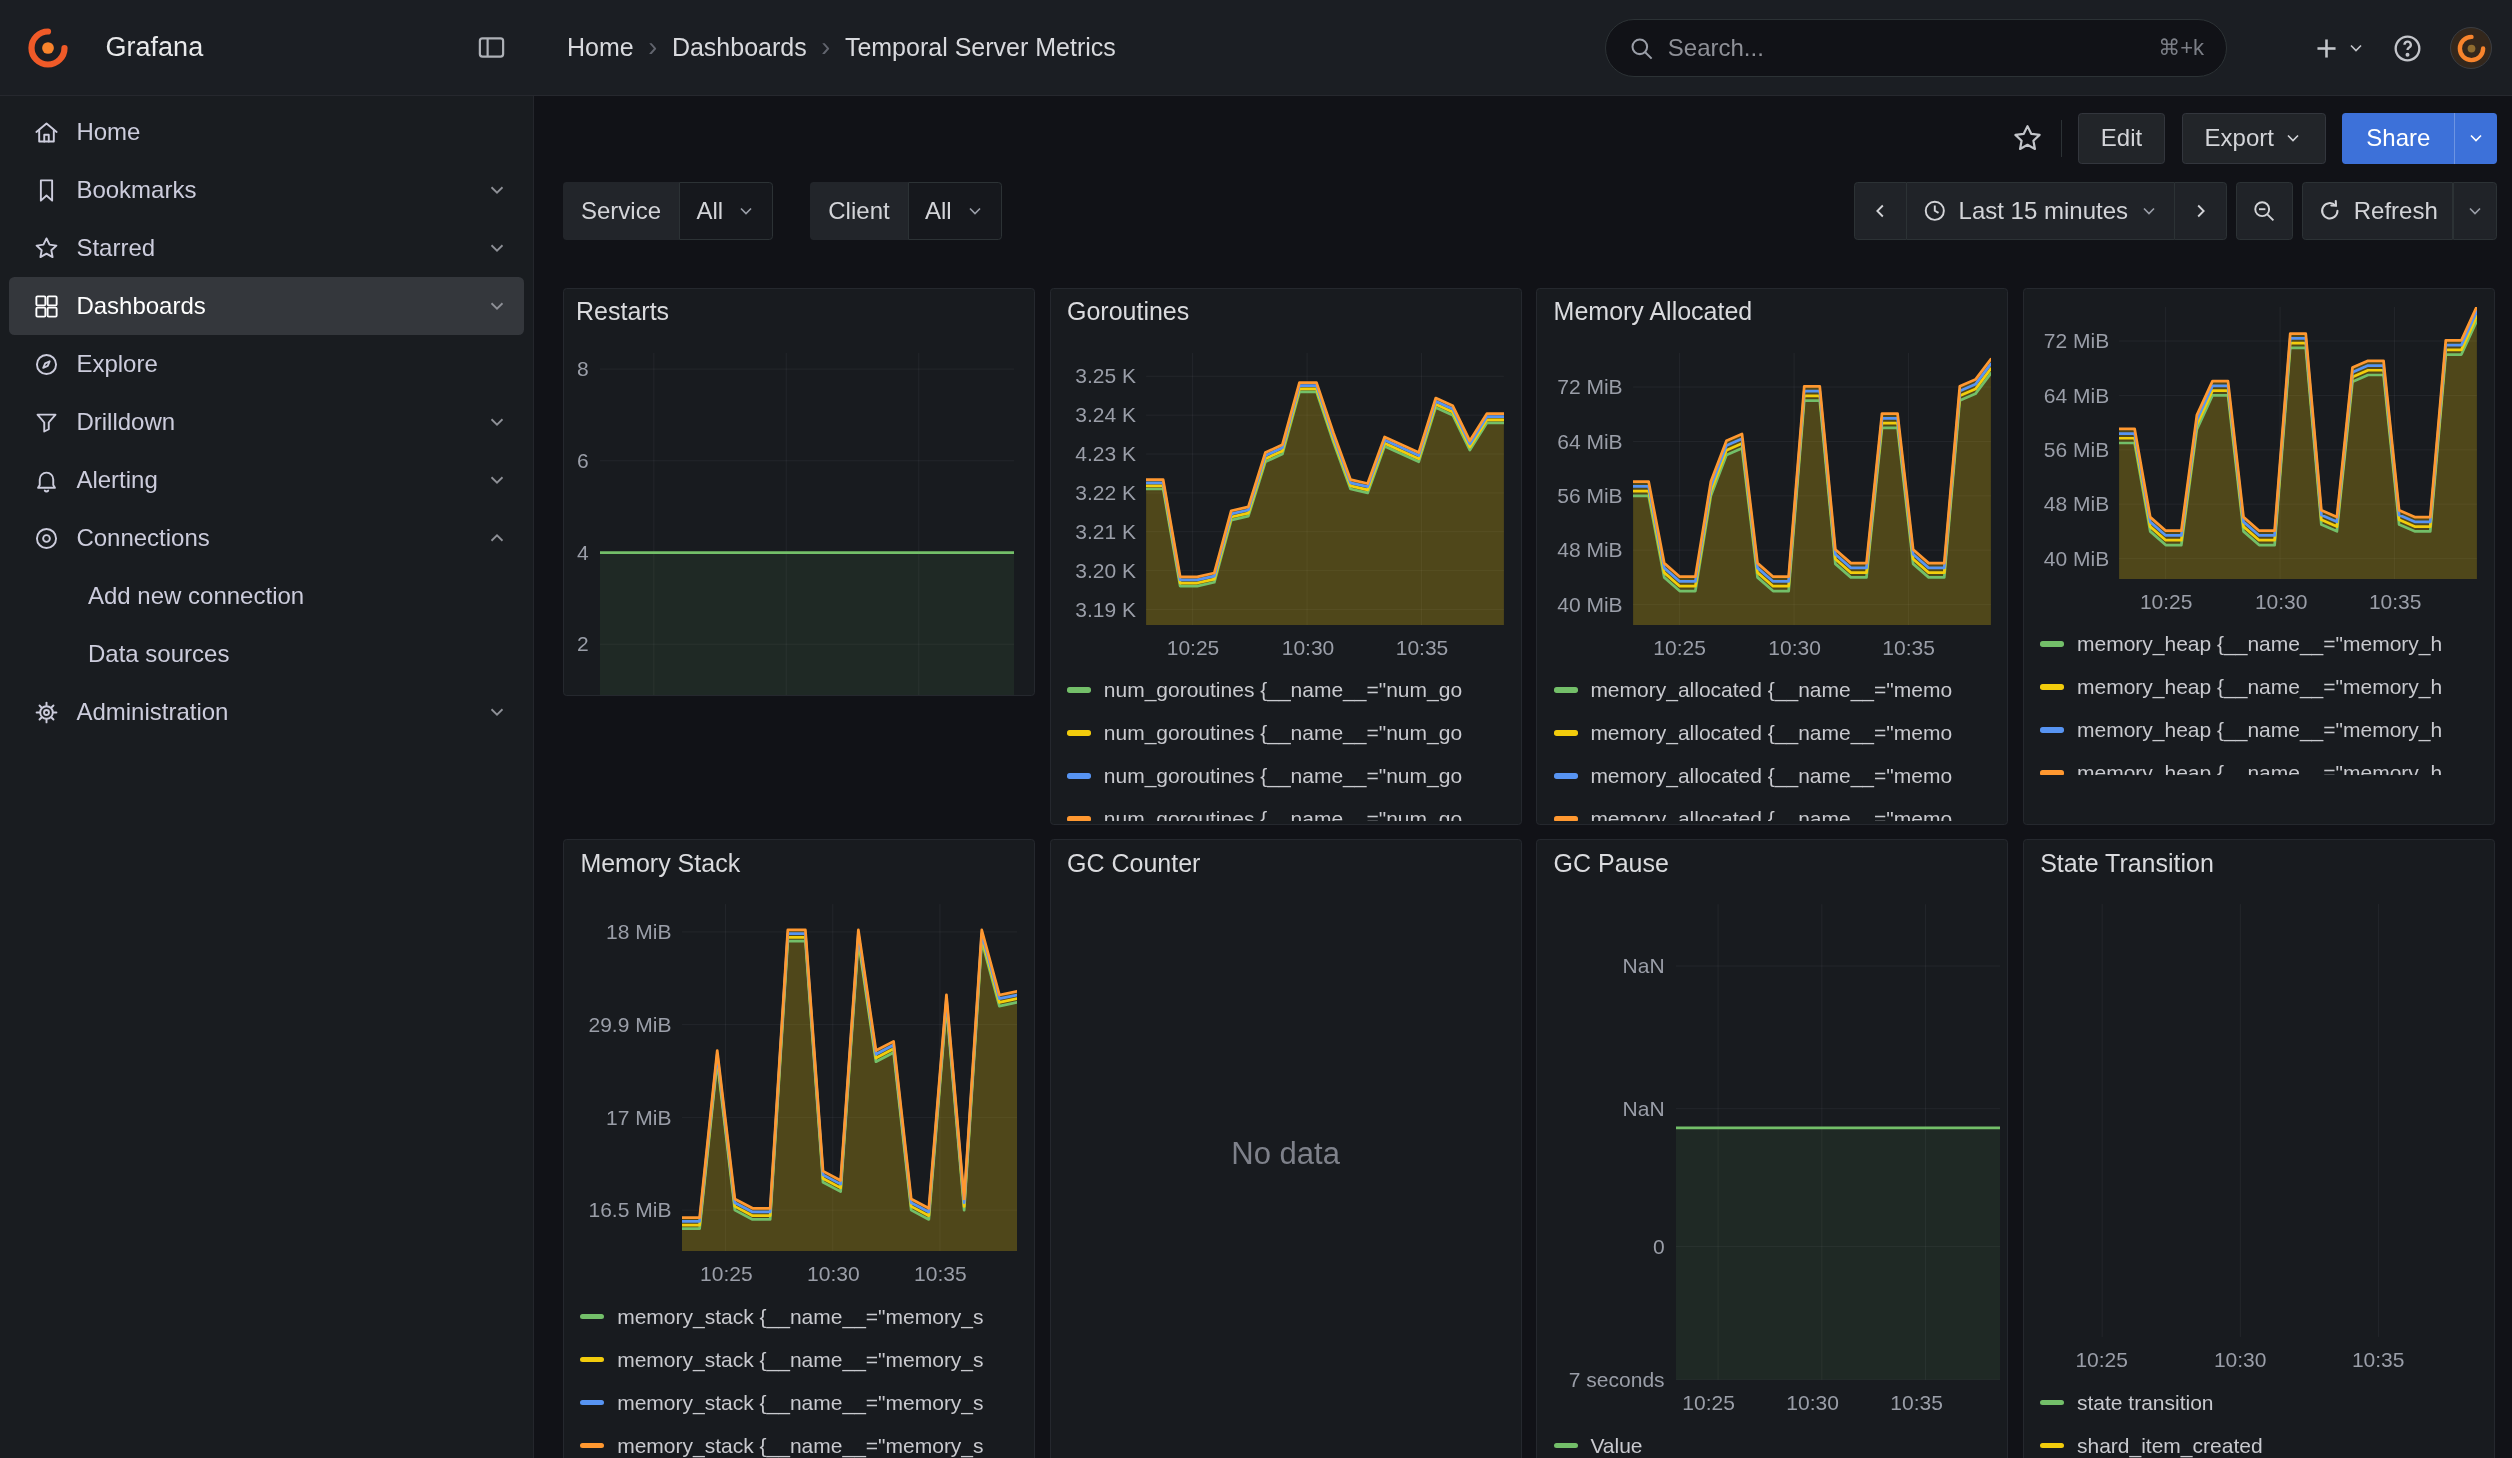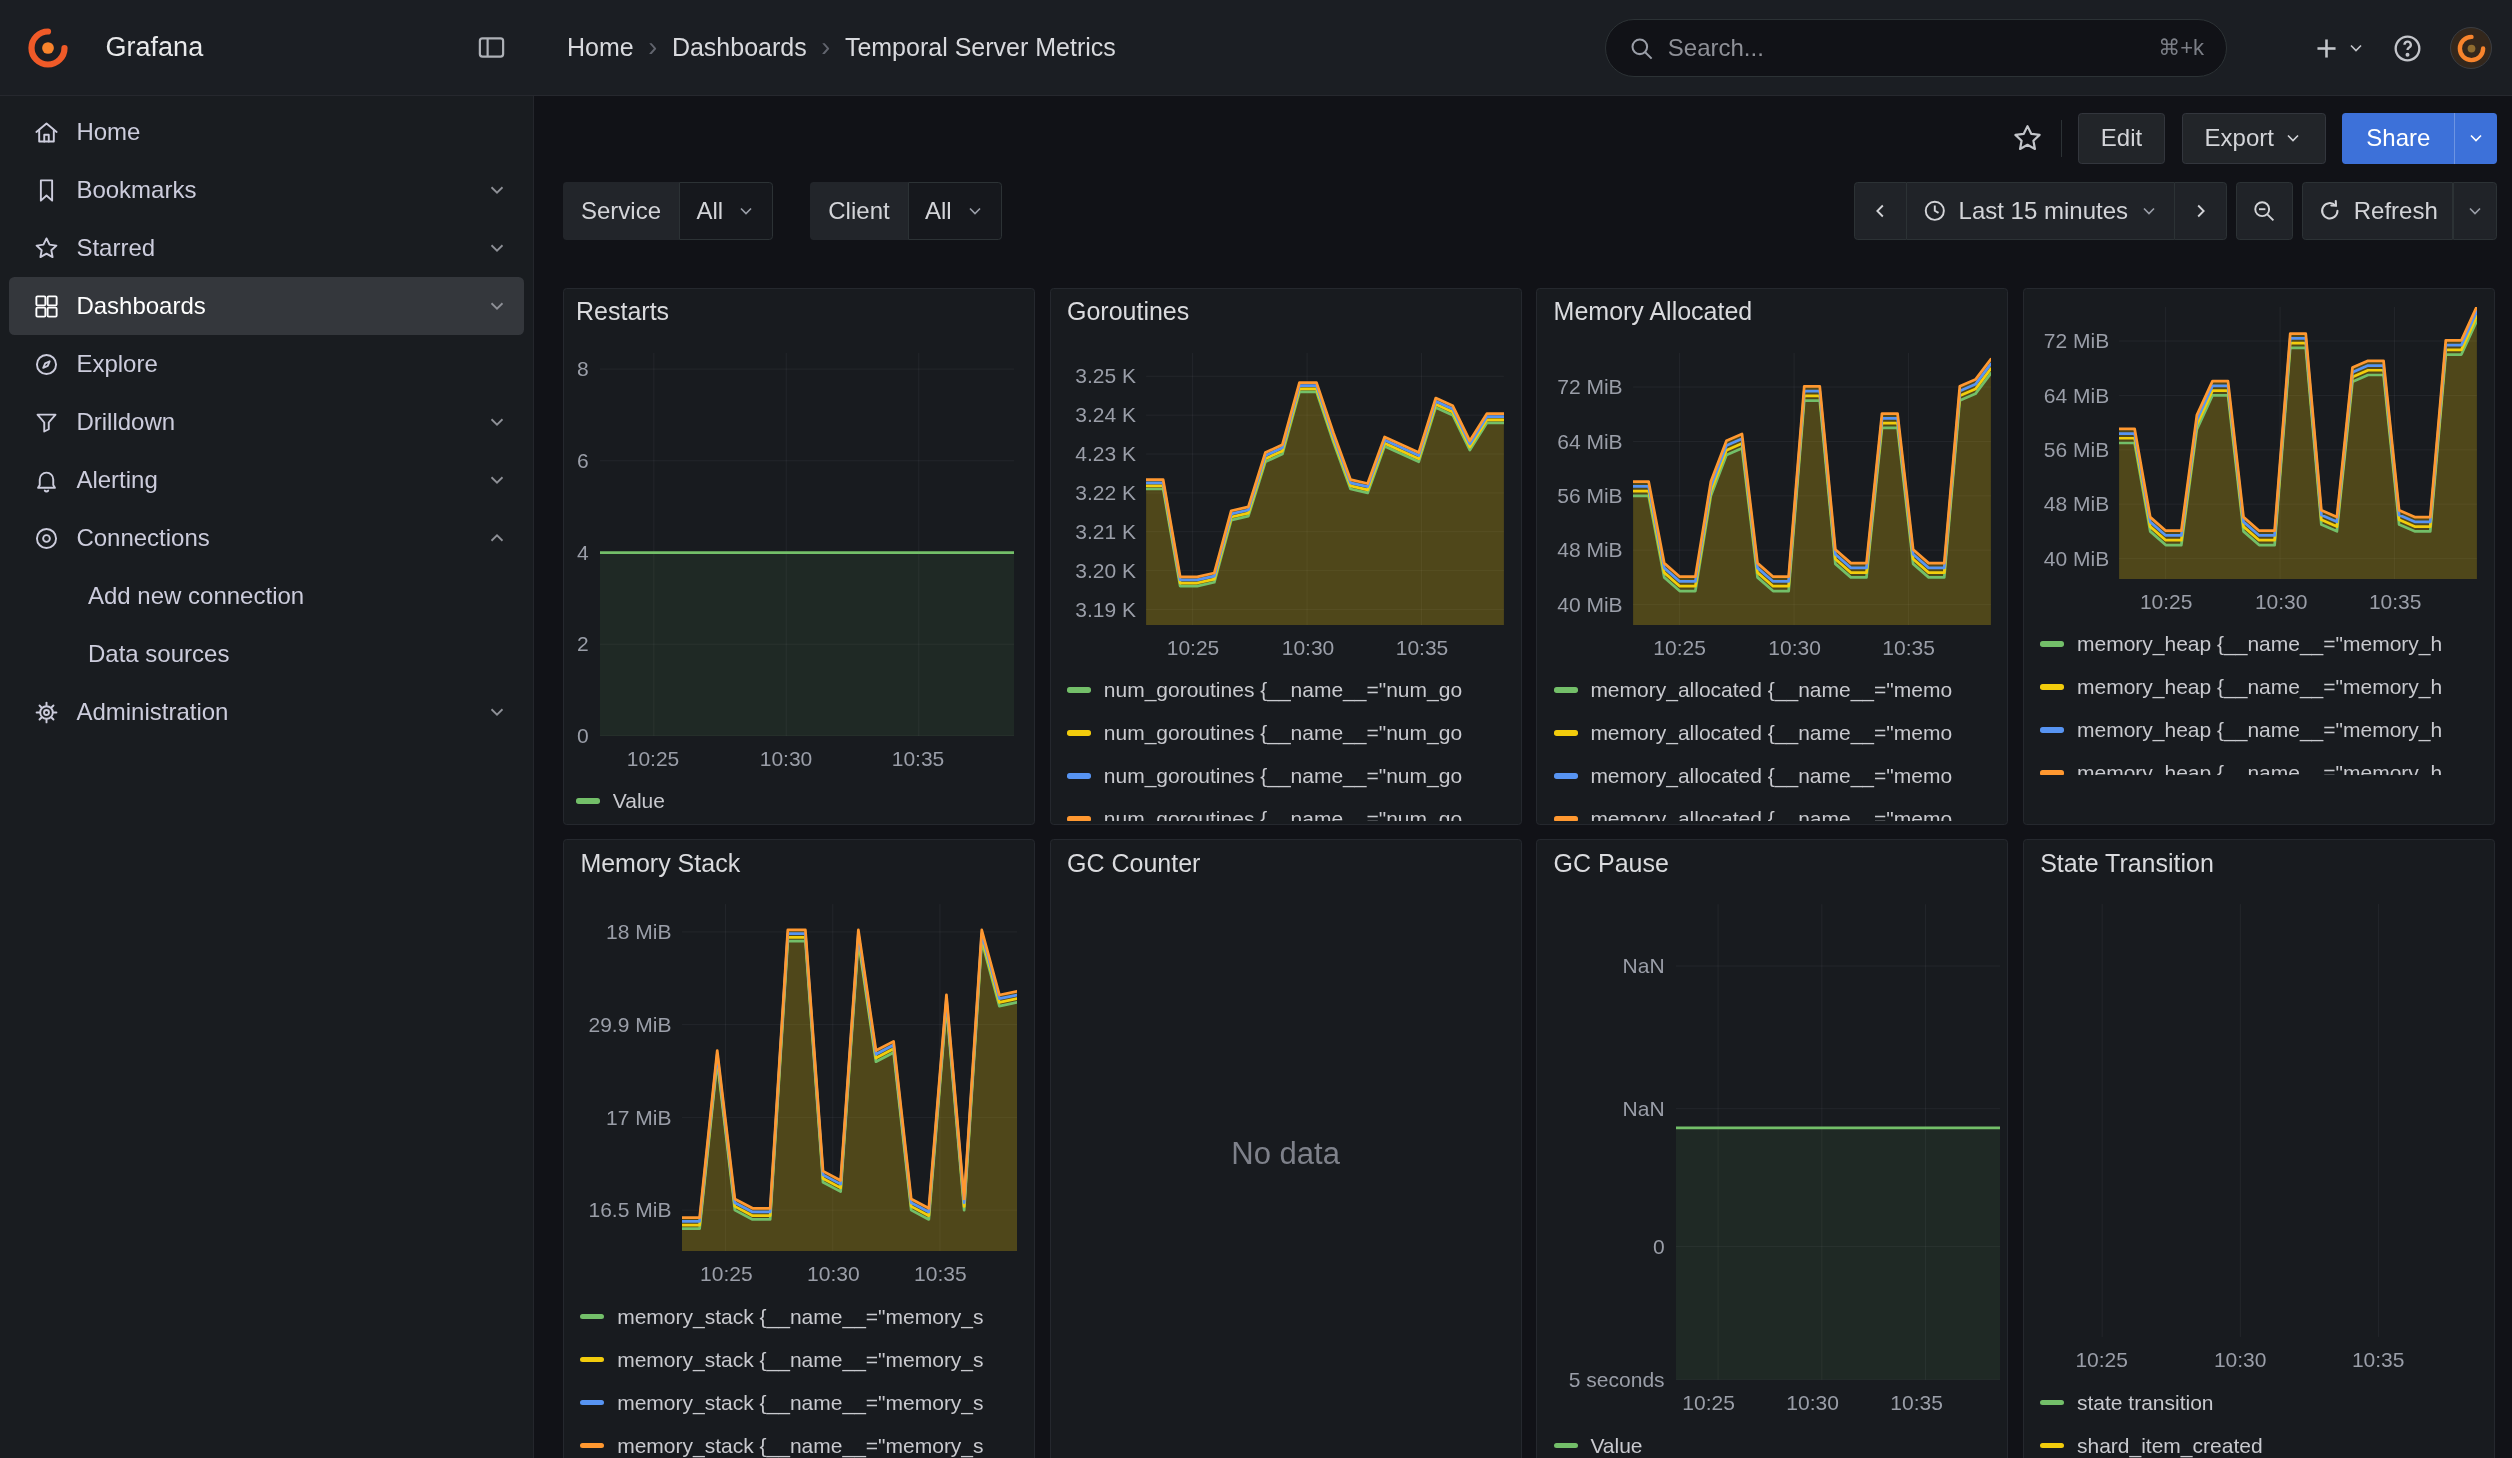--- a/index.html
+++ b/index.html
@@ -368,21 +368,21 @@
         <button class="tbtn refresh-caret">
           <svg viewBox="0 0 24 24" width="20" height="20" fill="none" stroke="#9a9ea8" stroke-width="2">
               <path d="M6 9l6 6 6-6"></path>
             </svg>
         </button>
       </div>
     </div>
   </div>
 
   <div class="grid" id="panel-grid">
-      <div class="panel" style="height: 537px; padding-left: 12px;">
+      <div class="panel" style="height: 408px; padding-left: 12px;">
         <div class="panel-title">Restarts</div>
         <div class="chart-zone" style="height: 383px;">
           <div class="ytick" style="top: 4.2px; width: 12.8px;">8</div>
           <div class="ytick" style="top: 96px; width: 12.8px;">6</div>
           <div class="ytick" style="top: 188px; width: 12.8px;">4</div>
           <div class="ytick" style="top: 279px; width: 12.8px;">2</div>
           <div class="ytick" style="top: 371px; width: 12.8px;">0</div>
           <svg width="414" height="383" style="left: 24px;" viewBox="0 0 453 419">
             <line x1="0" y1="17.6" x2="453" y2="17.6" stroke="rgba(204,204,220,0.07)" stroke-width="1"></line>
             <line x1="0" y1="117.9" x2="453" y2="117.9" stroke="rgba(204,204,220,0.07)" stroke-width="1"></line>
@@ -604,21 +604,21 @@
       <div class="panel" style="height: 630px;">
         <div class="panel-title">GC Counter</div>
         <div class="no-data">No data</div>
       </div>
       <div class="panel" style="height: 630px;">
         <div class="panel-title">GC Pause</div>
         <div class="chart-zone" style="height: 476px; margin-left: 9px;">
           <div class="ytick" style="top: 50px; width: 102px;">NaN</div>
           <div class="ytick" style="top: 193px; width: 102px;">NaN</div>
           <div class="ytick" style="top: 331px; width: 102px;">0</div>
-          <div class="ytick" style="top: 464px; width: 102px;">5 seconds</div>
+          <div class="ytick" style="top: 464px; width: 102px;">7 seconds</div>
           <svg width="324" height="476" style="left: 113px;" viewBox="0 0 355 521">
             <line x1="0" y1="67.7" x2="355" y2="67.7" stroke="rgba(204,204,220,0.07)" stroke-width="1"></line>
             <line x1="0" y1="224.0" x2="355" y2="224.0" stroke="rgba(204,204,220,0.07)" stroke-width="1"></line>
             <line x1="0" y1="375.1" x2="355" y2="375.1" stroke="rgba(204,204,220,0.07)" stroke-width="1"></line>
             <line x1="0" y1="521.0" x2="355" y2="521.0" stroke="rgba(204,204,220,0.07)" stroke-width="1"></line>
             <line x1="46.1" y1="0" x2="46.1" y2="521" stroke="rgba(204,204,220,0.07)" stroke-width="1"></line>
             <line x1="159.8" y1="0" x2="159.8" y2="521" stroke="rgba(204,204,220,0.07)" stroke-width="1"></line>
             <line x1="273.4" y1="0" x2="273.4" y2="521" stroke="rgba(204,204,220,0.07)" stroke-width="1"></line>
             <path d="M0.0 244.9 L 355.0 244.9 L 355 521 L 0 521 Z" fill="rgba(115,191,105,0.09)" stroke="none"></path>
             <path d="M0.0 244.9 L 355.0 244.9" fill="none" stroke="#73bf69" stroke-width="3" stroke-linejoin="round" stroke-linecap="round"></path>

